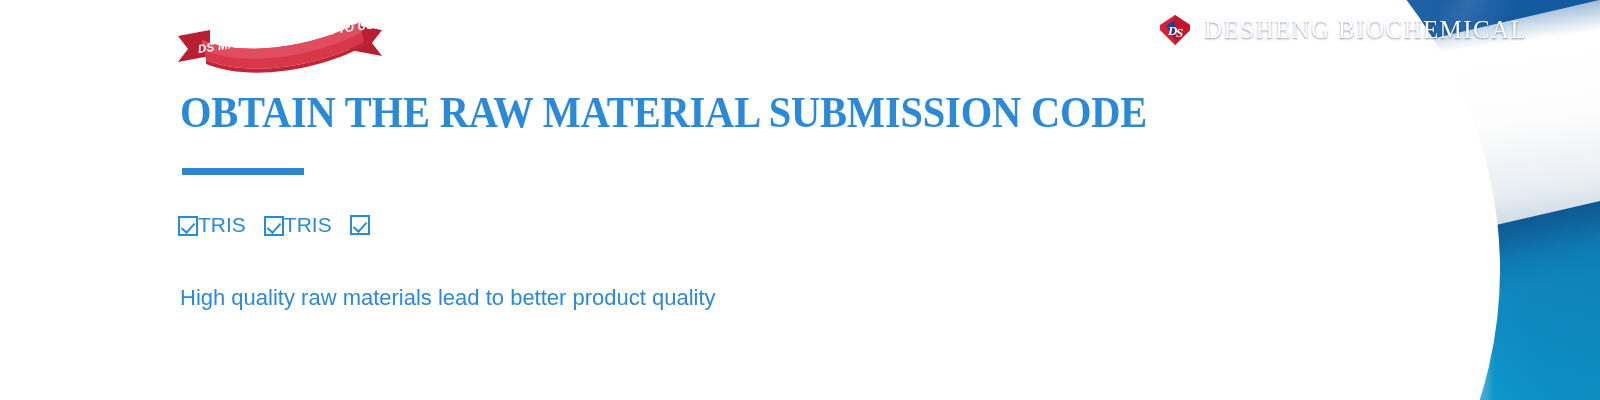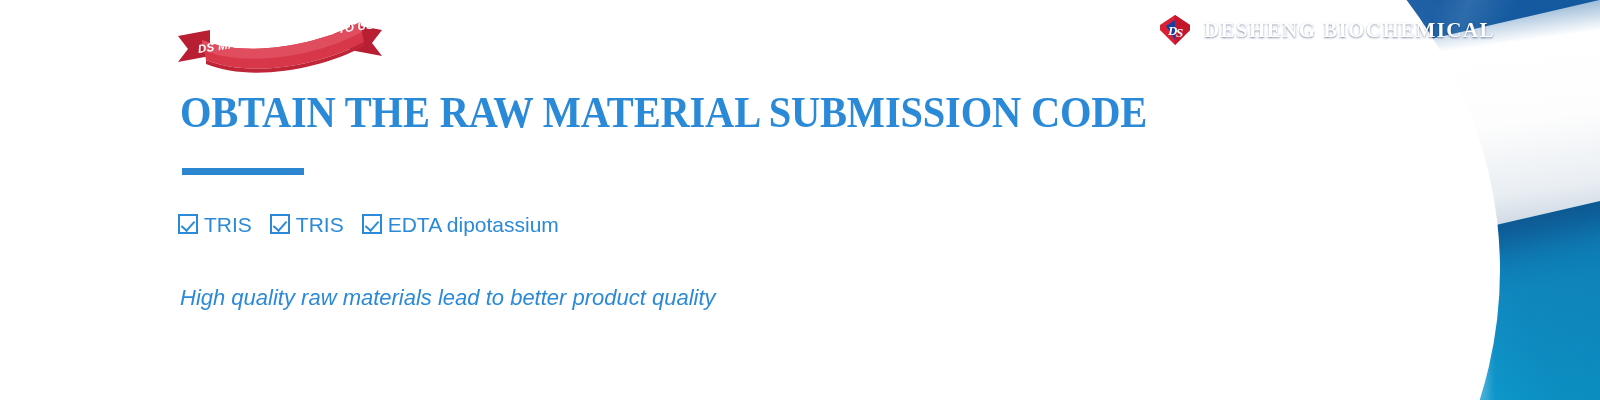--- a/index.html
+++ b/index.html
@@ -261,22 +261,21 @@
   .check-row {
     position: absolute;
     left: 178px;
     top: 214px;
     display: flex;
     align-items: center;
     gap: 18px;
   }
   .check-item {
     display: flex;
-    align-items: flex-start;
-    gap: 6px;
+    align-items: flex-end;
   }
   .check-box {
     width: 20px;
     height: 20px;
     flex: 0 0 20px;
     border: 2px solid #2b8ad8;
     box-sizing: border-box;
     display: block;
     position: relative;
   }
@@ -302,21 +301,20 @@
   
   .tagline {
     position: absolute;
     left: 180px;
     top: 285px;
     color: #2b8ad8;
     font-family: "Liberation Sans", sans-serif;
     font-size: 22px;
     line-height: 26px;
     white-space: nowrap;
-    font-style: italic;
   }
 
   
   .brand {
     position: absolute;
     left: 1158px;
     top: 13px;
     display: flex;
     align-items: center;
     gap: 12px;
@@ -324,22 +322,22 @@
   }
   .brand-mark {
     width: 34px;
     height: 34px;
     flex: 0 0 34px;
     position: relative;
   }
   .brand-name {
     color: #ffffff;
     font-family: "Liberation Serif", serif;
-    font-weight: bold;
-    font-size: 21px;
+    font-weight: normal;
+    font-size: 25px;
     letter-spacing: 1.4px;
     white-space: nowrap;
     text-shadow: 0 1px 2px rgba(0,30,80,.5);
   }
 </style>
 </head>
 <body>
 
 <div class="banner">
 
@@ -401,20 +399,19 @@
       <div class="check-item">
         <span class="check-box"></span>
         <span class="check-label">TRIS</span>
       </div>
       <div class="check-item">
         <span class="check-box"></span>
         <span class="check-label">TRIS</span>
       </div>
       <div class="check-item">
         <span class="check-box"></span>
-        <span class="check-label">EDTA dipotassium</span>
       </div>
     </div>
 
     <div class="tagline">High quality raw materials lead to better product quality</div>
 
   </div>
 </div>
 
 </body></html>

